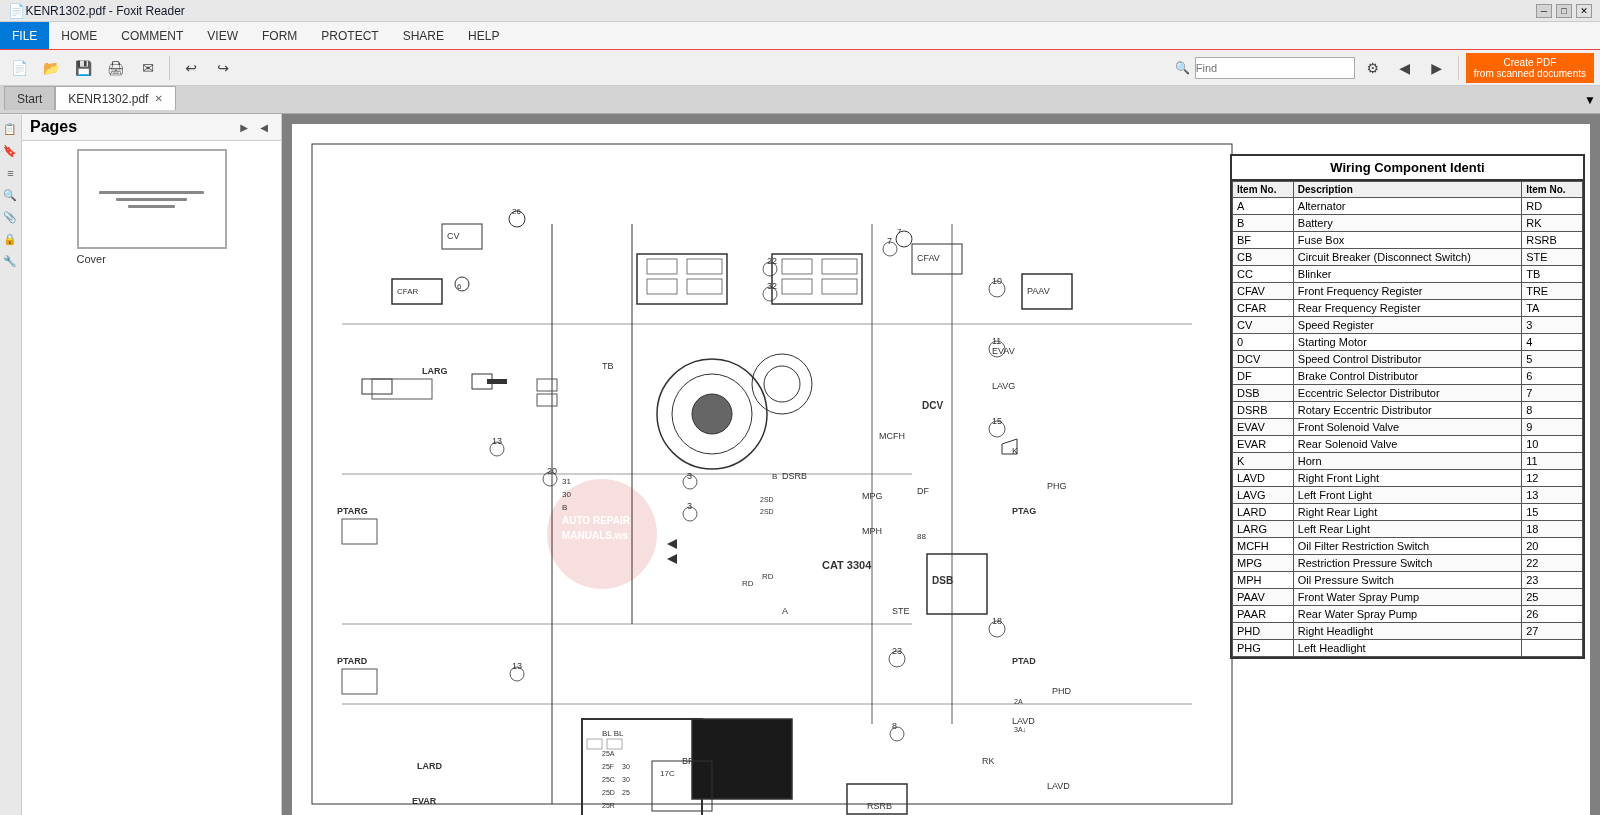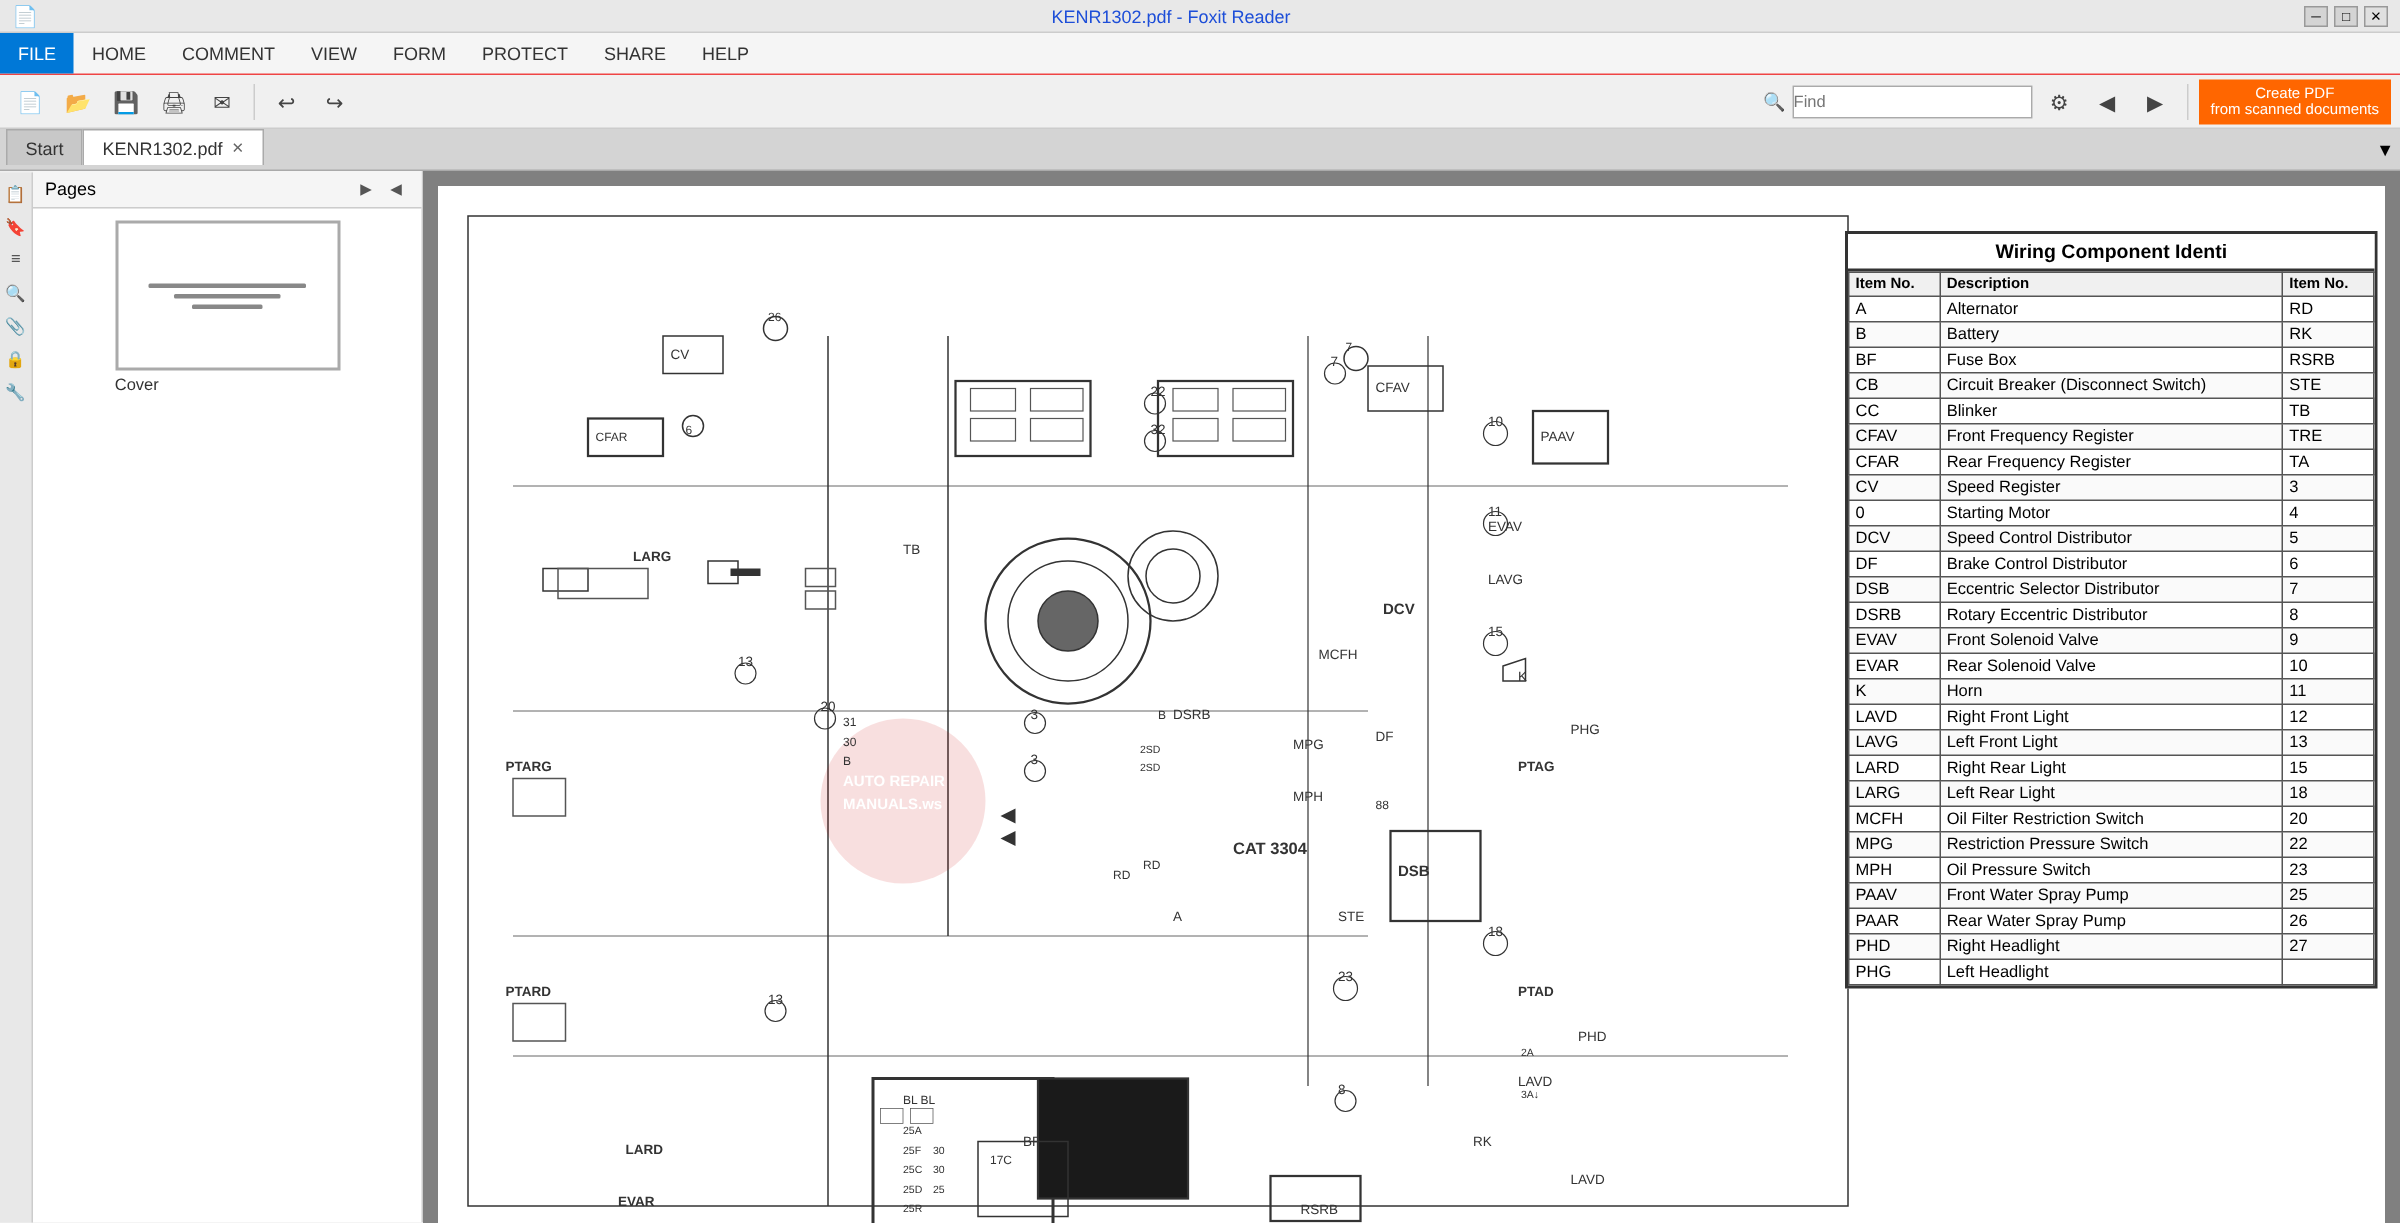--- a/index.html
+++ b/index.html
@@ -8,21 +8,21 @@
     
     #titlebar {
       height: 22px;
       background: #e8e8e8;
       border-bottom: 1px solid #ccc;
       display: flex;
       align-items: center;
       justify-content: space-between;
       padding: 0 8px;
     }
-    #titlebar .title { font-size: 12px; color: #1d4ed8; flex: 1; text-align: center; }
+    #titlebar .title { font-size: 12px; color: #0f172a; flex: 1; }
     #titlebar .window-controls { display: flex; gap: 4px; }
     #titlebar .win-btn { width: 16px; height: 14px; border: 1px solid #999; background: #d4d4d4; cursor: pointer; display: flex; align-items: center; justify-content: center; font-size: 9px; }
 
     
     #menubar {
       height: 28px;
       background: #f5f5f5;
       border-bottom: 1px solid #ef4444;
       display: flex;
       align-items: stretch;
@@ -118,21 +118,21 @@
       flex-direction: column;
     }
     #sidebar-header {
       padding: 4px 8px;
       background: #f5f5f5;
       border-bottom: 1px solid #ccc;
       display: flex;
       align-items: center;
       justify-content: space-between;
     }
-    #sidebar-header span { font-size: 12px; font-weight: normal; }
+    #sidebar-header span { font-size: 16px; font-weight: bold; }
     .sidebar-controls { display: flex; gap: 2px; }
     .sidebar-ctrl-btn { width: 18px; height: 16px; border: none; background: none; cursor: pointer; font-size: 10px; color: #555; }
 
     #sidebar-icons {
       width: 22px;
       background: #e8e8e8;
       border-right: 1px solid #ccc;
       display: flex;
       flex-direction: column;
       align-items: center;

